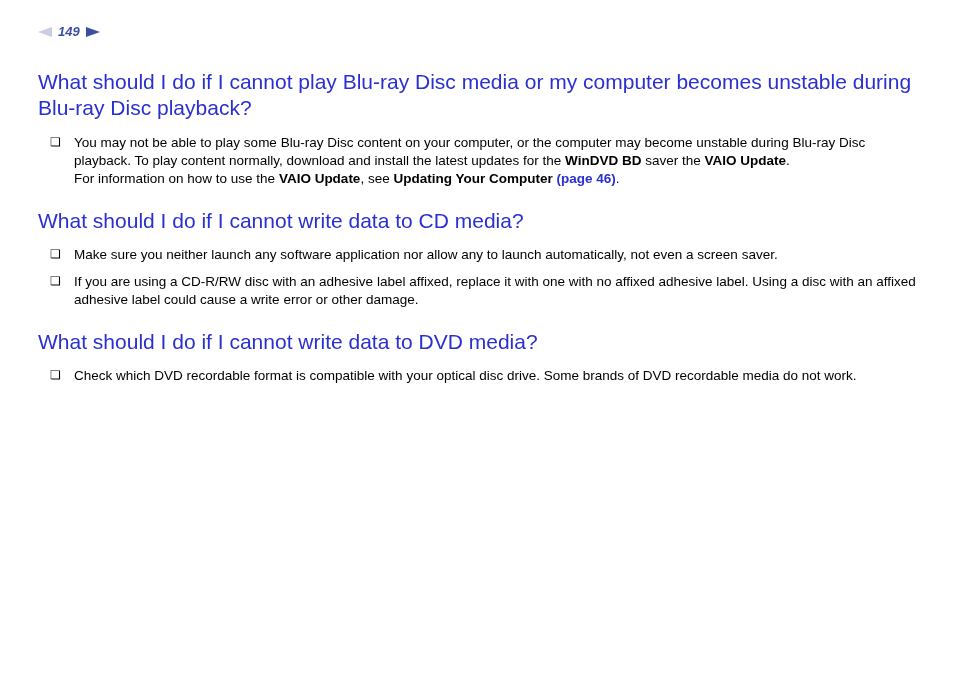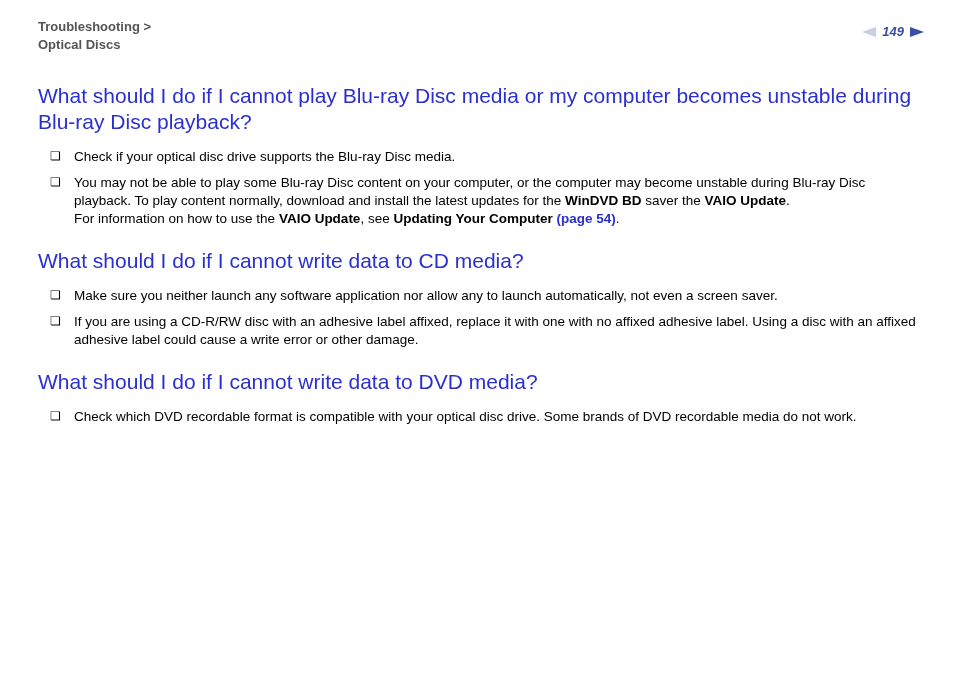--- a/index.html
+++ b/index.html
@@ -76,39 +76,32 @@
     font-size: 12px;
     color: #000;
   }
   b { font-weight: bold; }
   .link { color: #2a2fd0; font-weight: bold; }
 </style>
 </head>
 <body>
 
 <div class="header">
-  <div class="breadcrumb">
-    <div>Troubleshooting &gt;</div>
-    <div>Optical Discs</div>
-  </div>
   <div class="pagewrap">
     <div class="arrow-left"></div>
     <span class="pagenum">149</span>
     <div class="arrow-right"></div>
   </div>
 </div>
 
 <h2>What should I do if I cannot play Blu-ray Disc media or my computer becomes unstable during Blu-ray Disc playback?</h2>
 <ul>
   <li>
-    <span>Check if your optical disc drive supports the Blu-ray Disc media.</span>
-  </li>
-  <li>
     <span>You may not be able to play some Blu-ray Disc content on your computer, or the computer may become unstable during Blu-ray Disc playback. To play content normally, download and install the latest updates for the </span><b>WinDVD BD</b><span> saver the </span><b>VAIO Update</b><span>.</span><br>
-    <span>For information on how to use the </span><b>VAIO Update</b><span>, see </span><b>Updating Your Computer </b><span class="link">(page 54)</span><span>.</span>
+    <span>For information on how to use the </span><b>VAIO Update</b><span>, see </span><b>Updating Your Computer </b><span class="link">(page 46)</span><span>.</span>
   </li>
 </ul>
 
 <h2>What should I do if I cannot write data to CD media?</h2>
 <ul>
   <li>
     <span>Make sure you neither launch any software application nor allow any to launch automatically, not even a screen saver.</span>
   </li>
   <li>
     <span>If you are using a CD-R/RW disc with an adhesive label affixed, replace it with one with no affixed adhesive label. Using a disc with an affixed adhesive label could cause a write error or other damage.</span>

